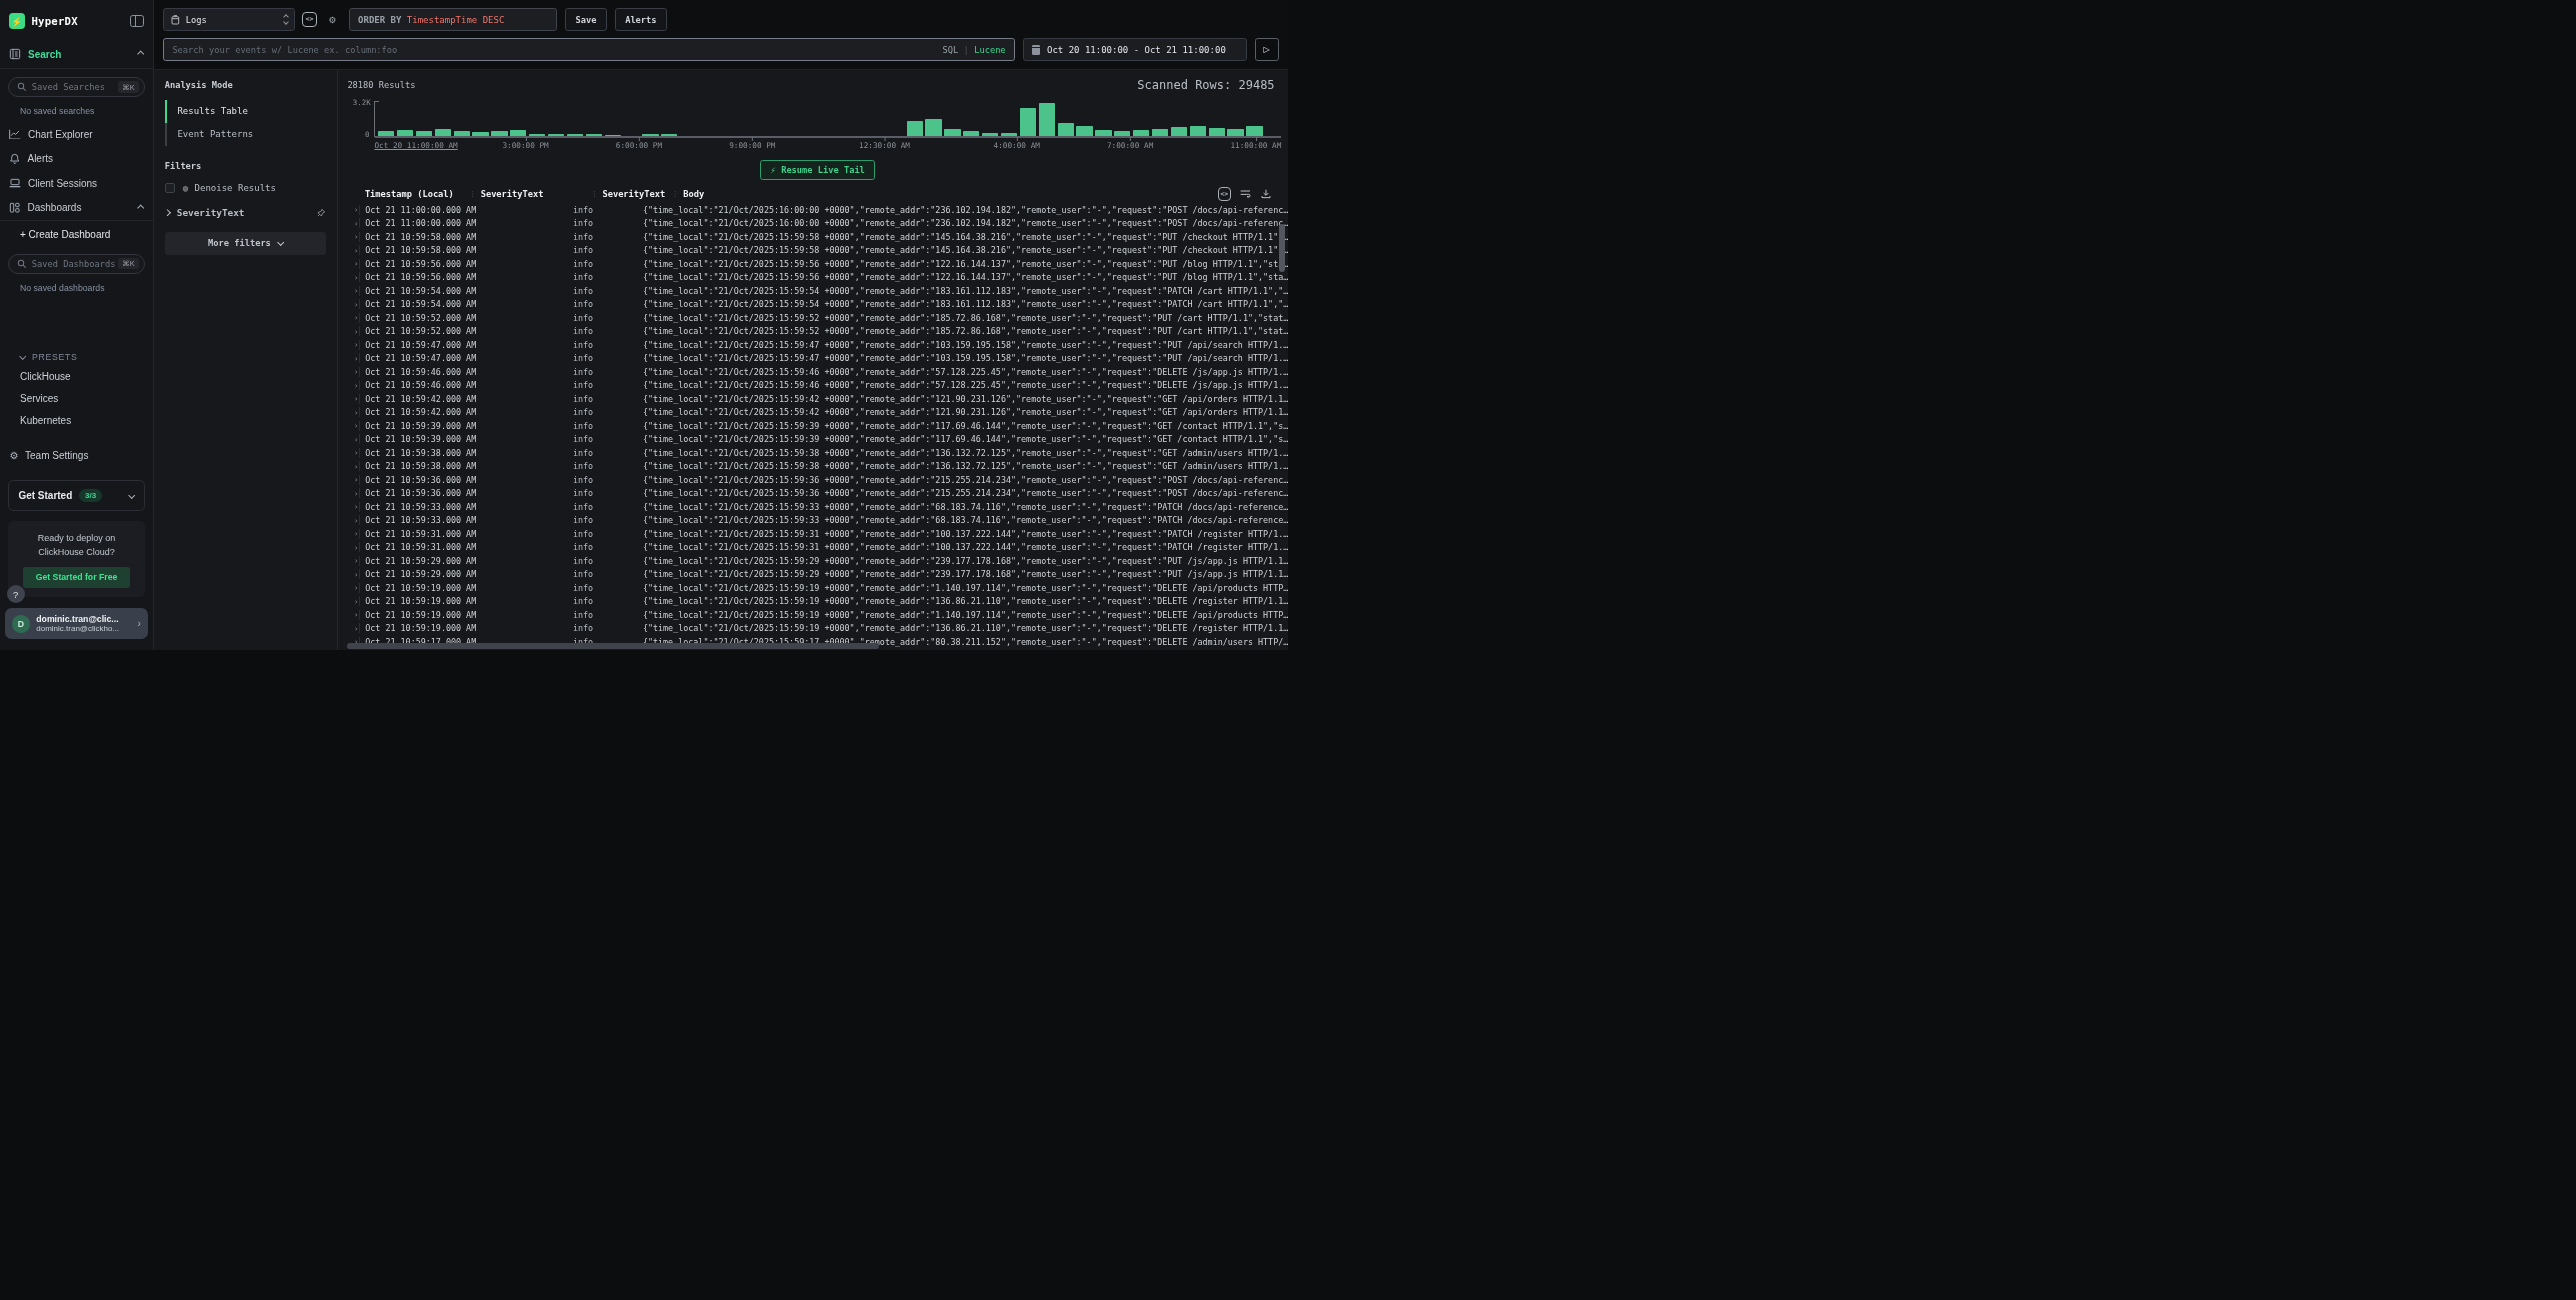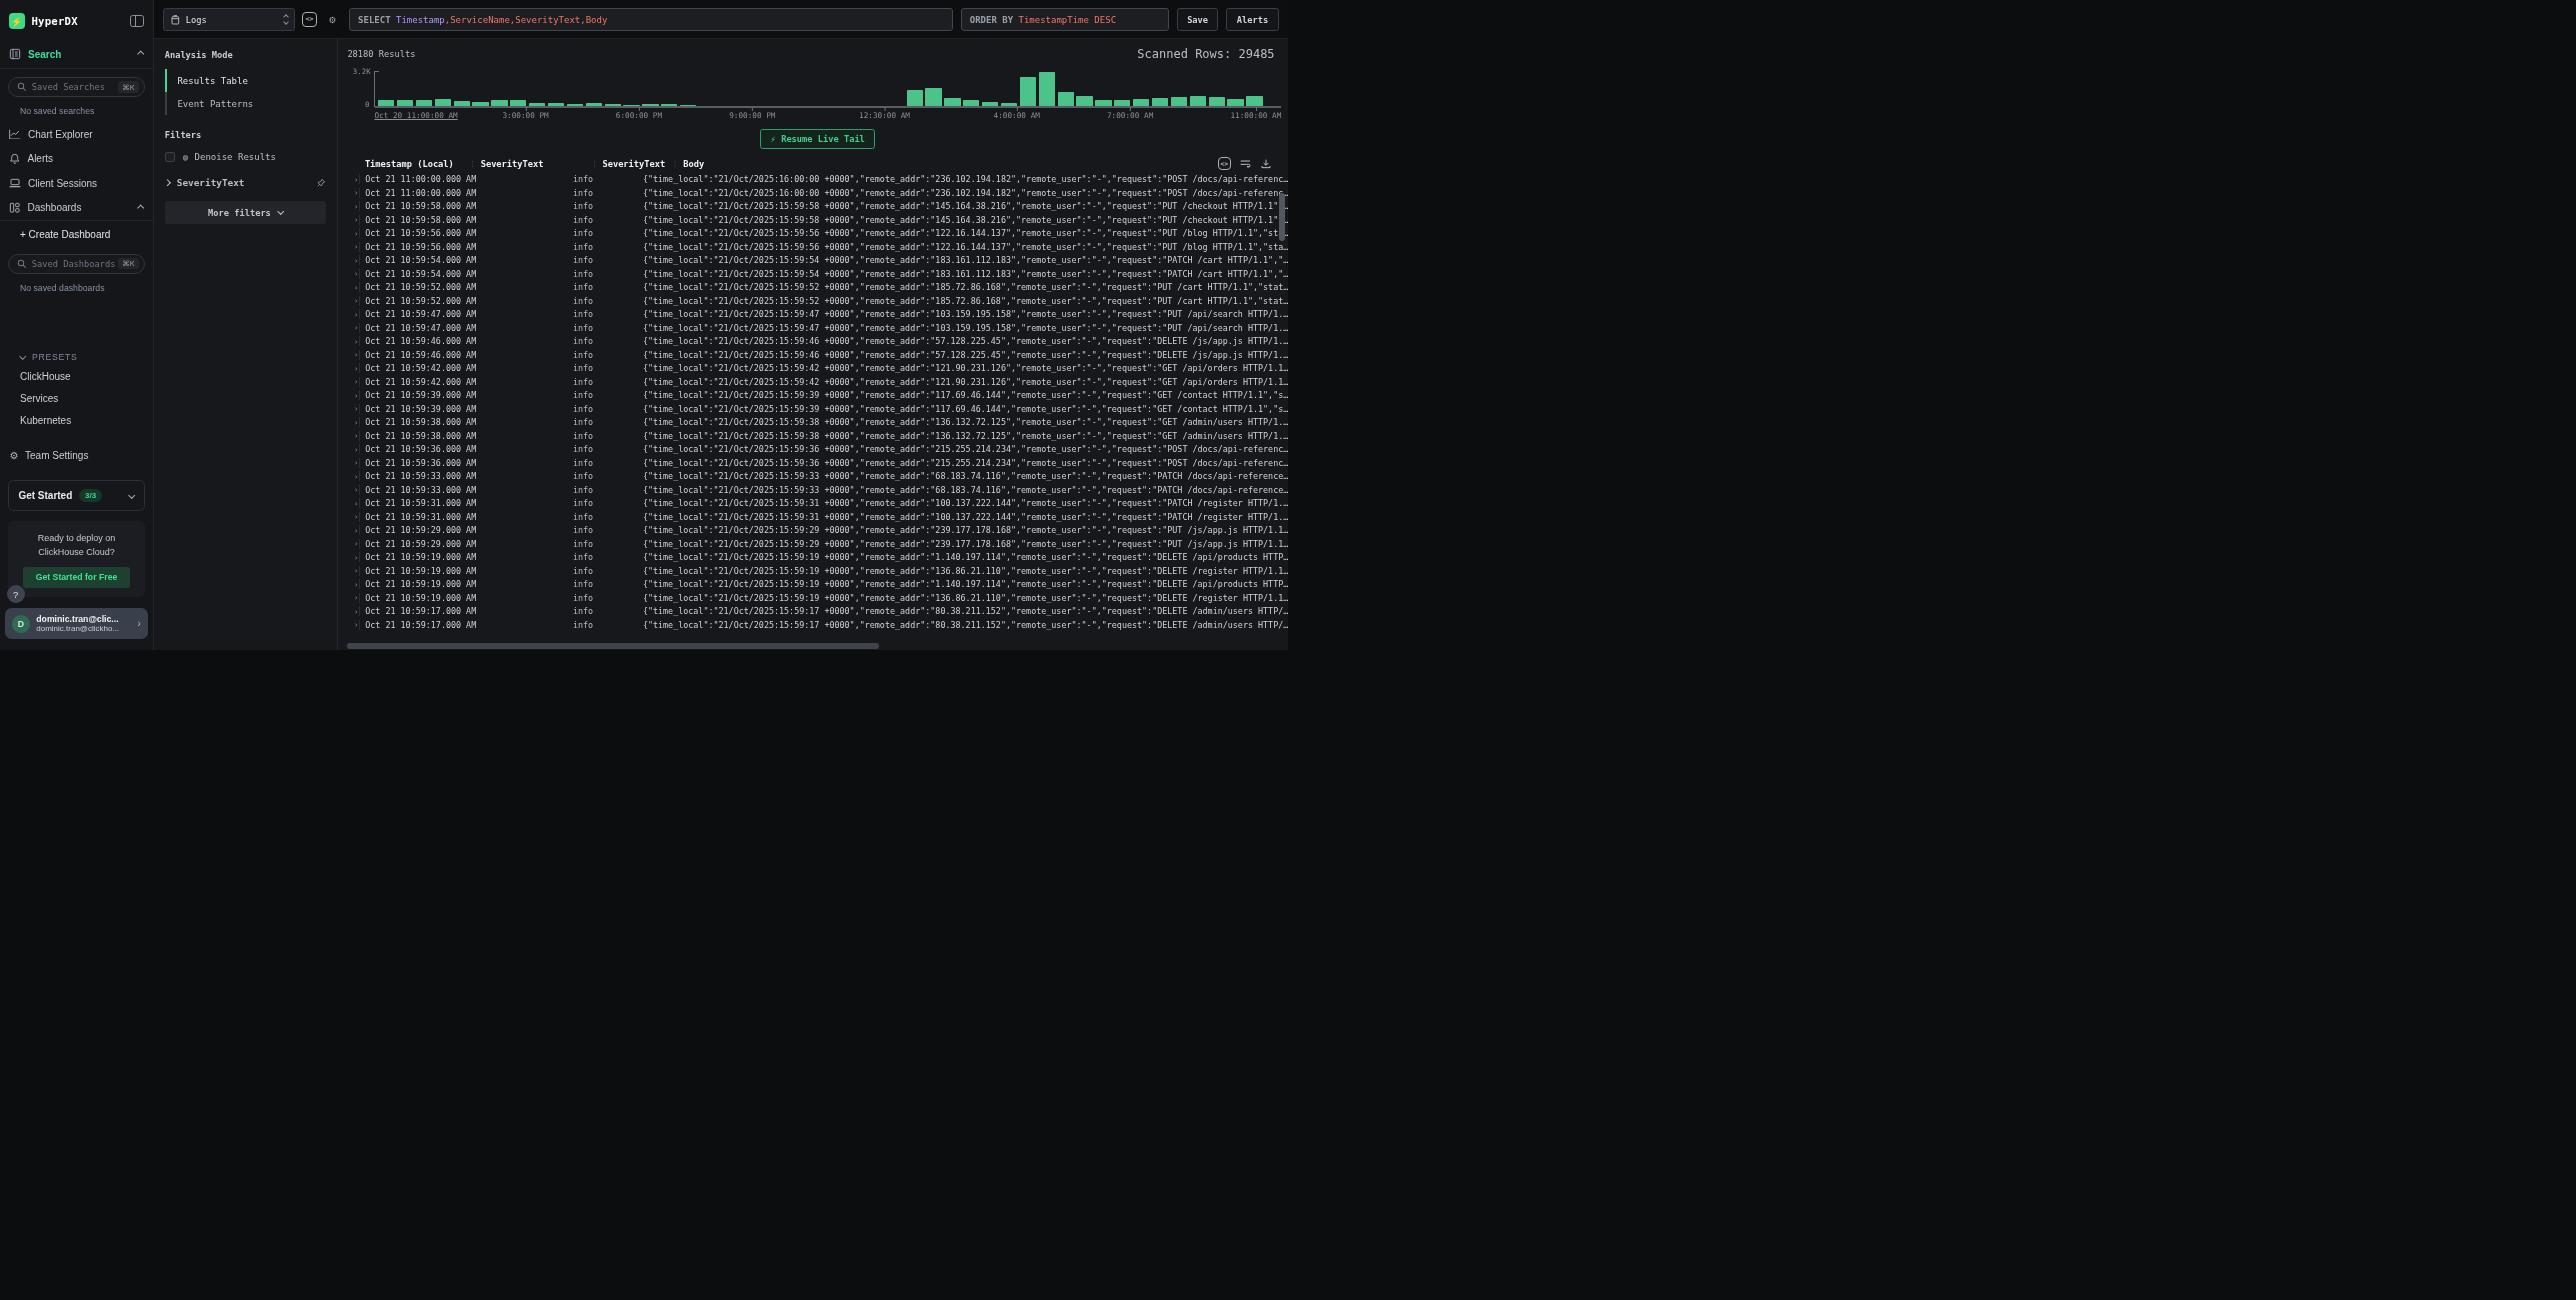--- a/index.html
+++ b/index.html
@@ -288,30 +288,40 @@
               <line x1="4" y1="1" x2="9" y2="1"></line>
             </svg>
           <span class="src-label">Logs</span>
           <span class="updown">
               <span class="chev up" style="margin:0;"></span>
               <span class="chev down"></span>
             </span>
         </div>
         <div class="icon-btn boxed mono">&lt;&gt;</div>
         <div class="icon-btn">⚙</div>
-        <div class="code-box mono">
-          <span class="kw">SELECT</span>&nbsp;<span class="tok-purple">Timestamp</span><span class="tok-red">,ServiceName,SeverityText,Body</span>
-        </div>
         <div class="code-box order-box mono">
           <span class="kw">ORDER BY</span>&nbsp;<span class="tok-red">TimestampTime DESC</span>
         </div>
         <button class="btn">Save</button>
         <button class="btn">Alerts</button>
       </div>
 
+      <div class="tb-row">
+        <div class="lucene-box mono">
+          <span class="ph">Search your events w/ Lucene ex. column:foo</span>
+          <span class="lang-toggle">
+            <span class="lang-sql">SQL</span><span class="lang-sep">|</span><span class="lang-lucene">Lucene</span>
+          </span>
+        </div>
+        <div class="date-box mono">
+          <span class="cal-icon"></span>
+          <span>Oct 20 11:00:00 - Oct 21 11:00:00</span>
+        </div>
+        <div class="play-btn">▷</div>
+      </div>
     </div>
 
     <div id="content">
 
       <div id="filter-panel">
         <div class="fp-title">Analysis Mode</div>
         <div class="mode-item active">
           <span class="mode-bar"></span>
           <span>Results Table</span>
         </div>

